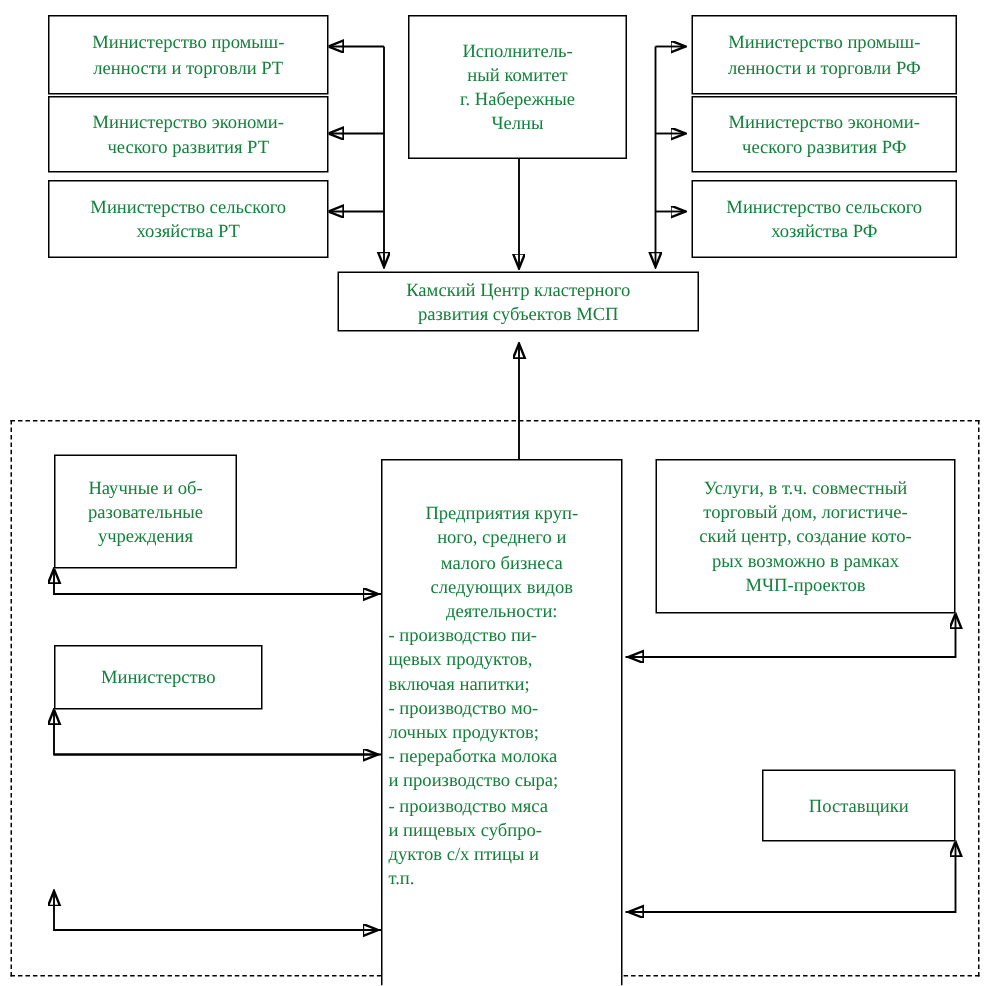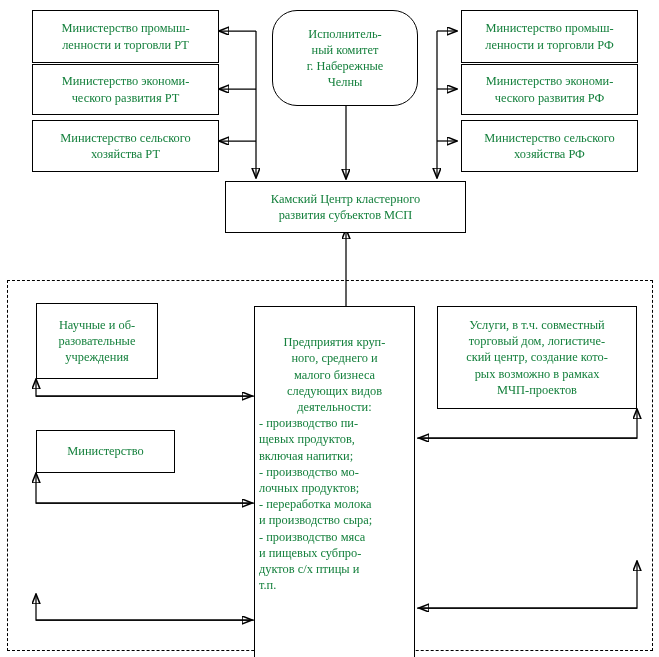--- a/index.html
+++ b/index.html
@@ -118,41 +118,41 @@
   </div>
   <div class="node" style="left:32px; top:64px; width:187px; height:51px;">
     <span class="txt">Министерство экономи-
 ческого развития РТ</span>
   </div>
   <div class="node" style="left:32px; top:120px; width:187px; height:52px;">
     <span class="txt">Министерство сельского
 хозяйства РТ</span>
   </div>
 
-  <div class="node" style="left:272px; top:10px; width:146px; height:96px;border-radius:25px;">
+  <div class="node" style="left:272px; top:10px; width:146px; height:96px;">
     <span class="txt">Исполнитель-
 ный комитет
 г. Набережные
 Челны</span>
   </div>
 
   <div class="node" style="left:461px; top:10px; width:177px; height:53px;">
     <span class="txt">Министерство промыш-
 ленности и торговли РФ</span>
   </div>
   <div class="node" style="left:461px; top:64px; width:177px; height:51px;">
     <span class="txt">Министерство экономи-
 ческого развития РФ</span>
   </div>
   <div class="node" style="left:461px; top:120px; width:177px; height:52px;">
     <span class="txt">Министерство сельского
 хозяйства РФ</span>
   </div>
 
-  <div class="node" style="left:225px; top:181px; width:241px; height:52px;">
+  <div class="node" style="left:225px; top:181px; width:241px; height:40px;">
     <span class="txt">Камский Центр кластерного
 развития субъектов МСП</span>
   </div>
 
   <div class="node" style="left:36px; top:303px; width:122px; height:76px;">
     <span class="txt">Научные и об-
 разовательные
 учреждения</span>
   </div>
   <div class="node" style="left:36px; top:430px; width:139px; height:43px;">
@@ -179,14 +179,17 @@
     </span>
   </div>
 
   <div class="node" style="left:437px; top:306px; width:200px; height:103px;justify-content:center;">
     <span class="txt">Услуги, в т.ч. совместный
 торговый дом, логистиче-
 ский центр, создание кото-
 рых возможно в рамках
 МЧП-проектов</span>
   </div>
+  <div class="node" style="left:508px; top:513px; width:129px; height:48px;">
+    <span class="txt">Поставщики</span>
+  </div>
 
 </div>
 
 </body></html>

